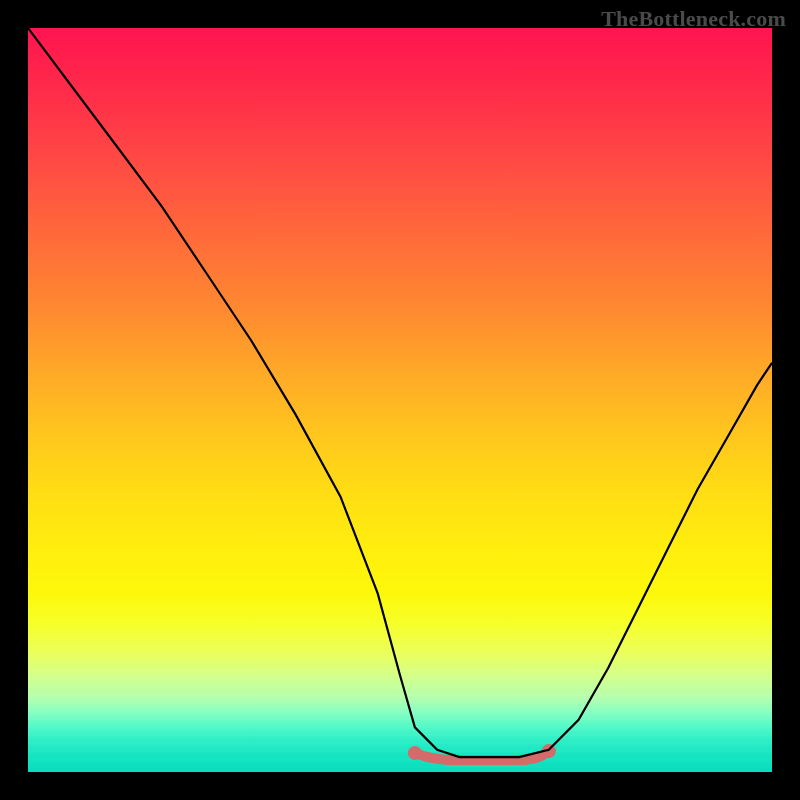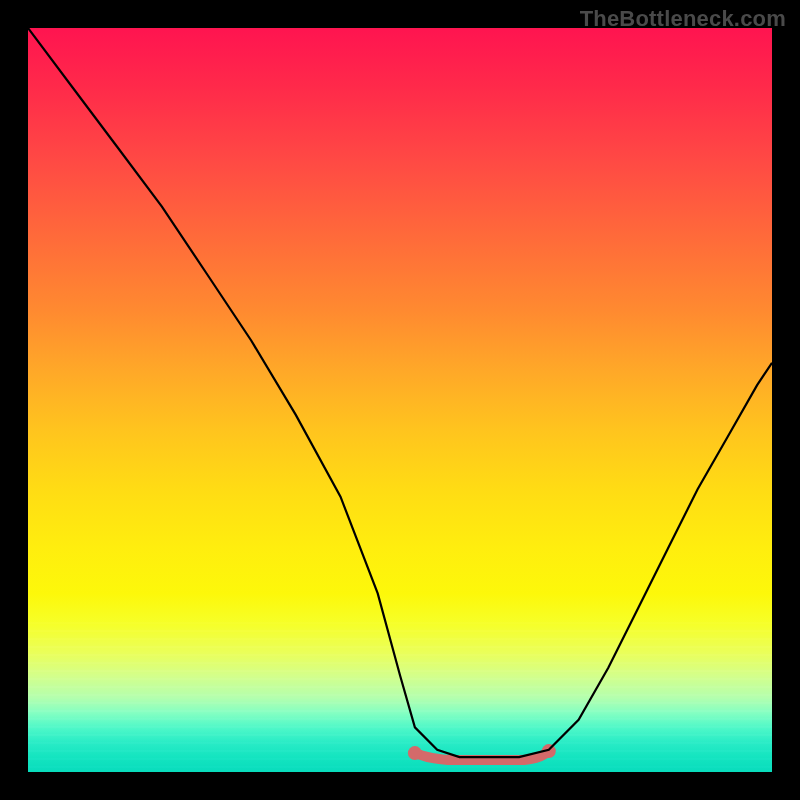--- a/index.html
+++ b/index.html
@@ -9,20 +9,21 @@
     height: 800px;
     overflow: hidden;
     background: #000;
     font-family: Arial, Helvetica, sans-serif;
   }
   .frame {
     position: relative;
     width: 800px;
     height: 784px;
     background: #000;
+    font-family: Liberation Serif, serif;
   }
   .plot {
     position: absolute;
     left: 28px;
     top: 28px;
     width: 744px;
     height: 744px;
     overflow: hidden;
   }
   .gradient {

